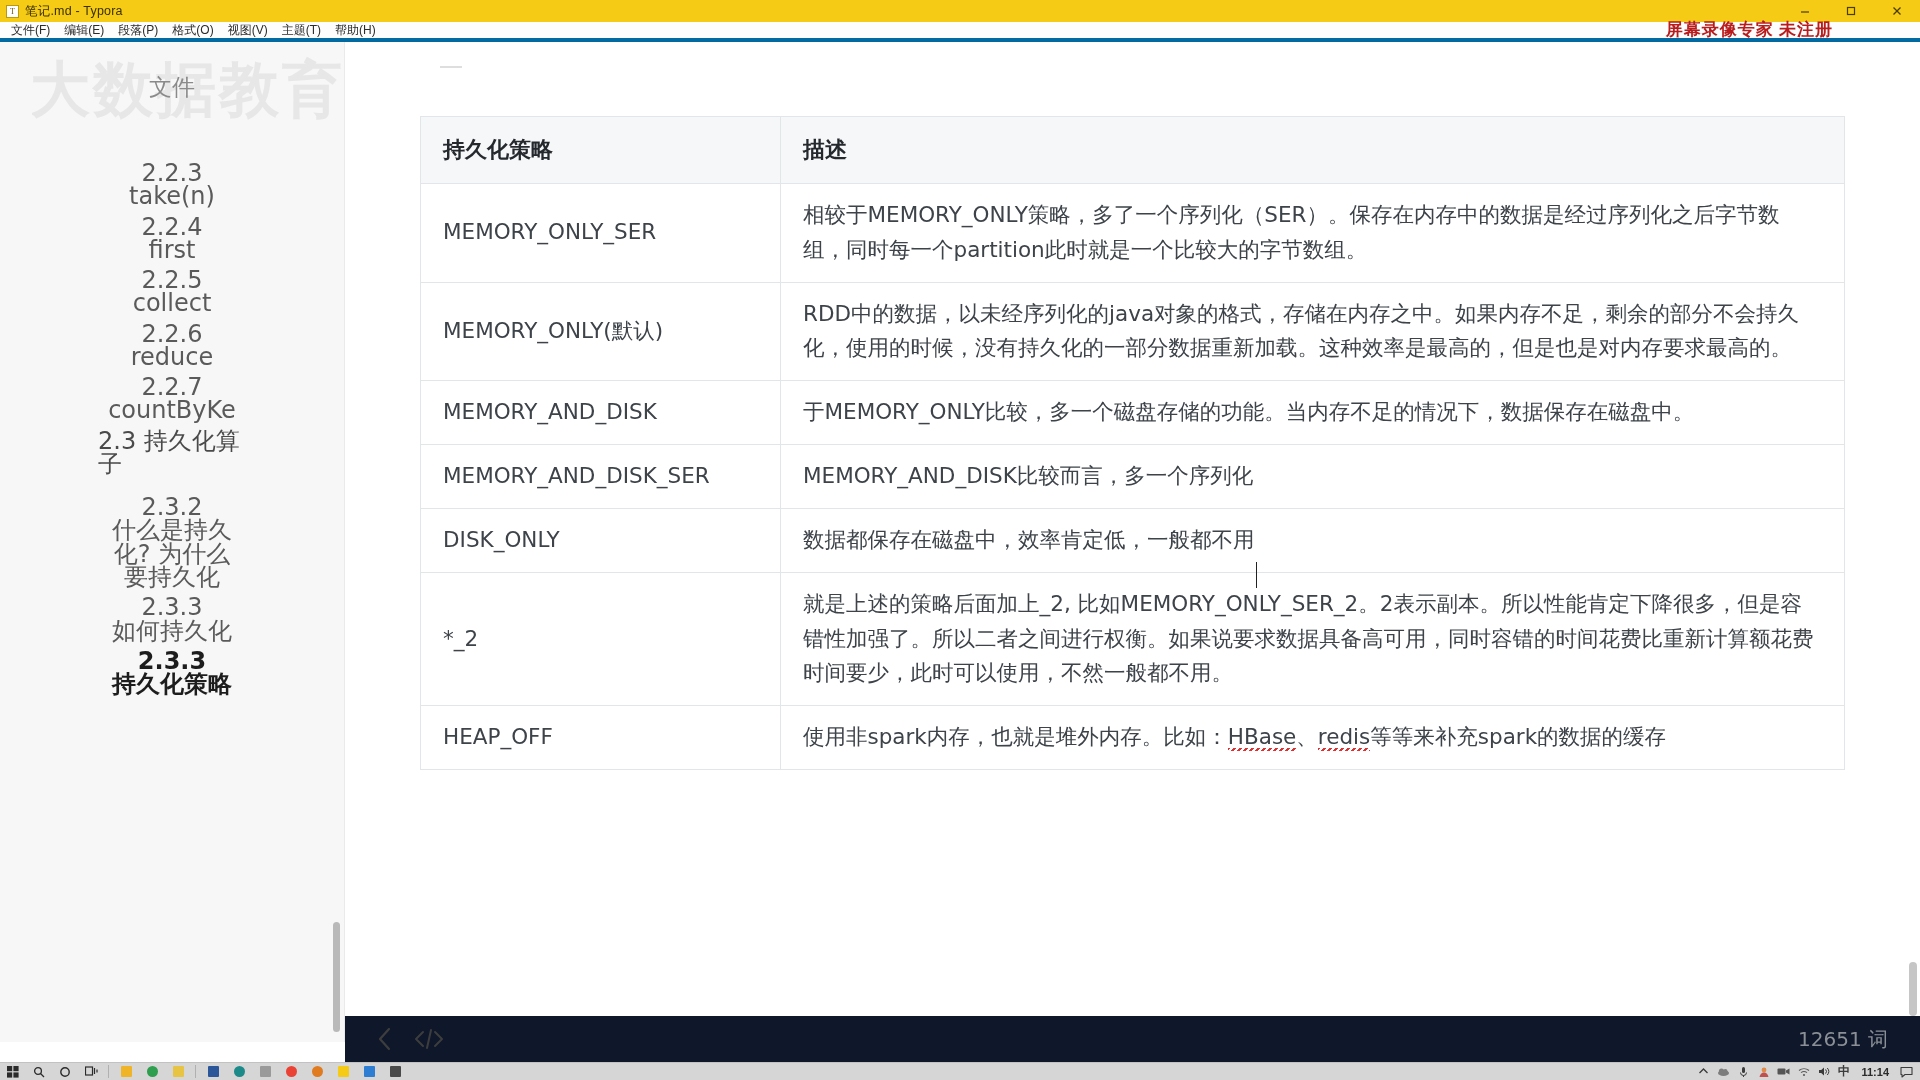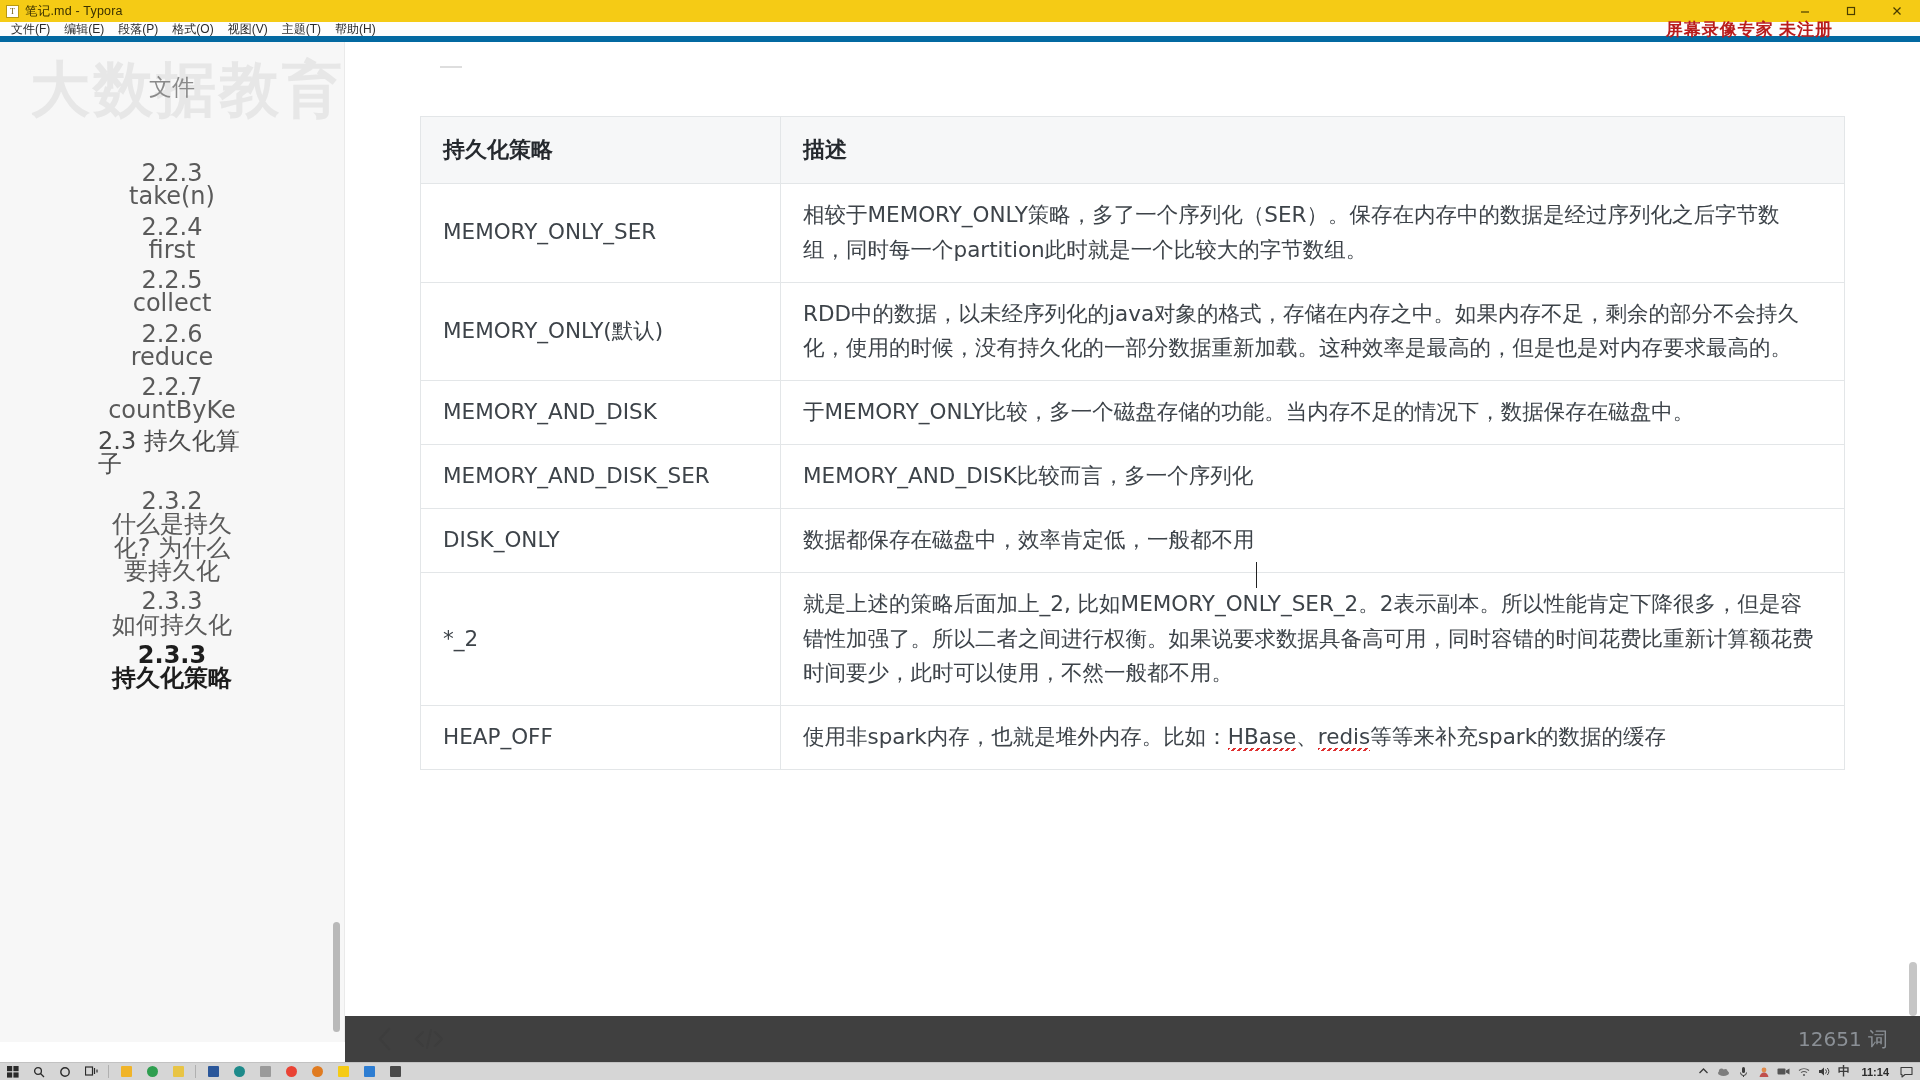--- a/index.html
+++ b/index.html
@@ -27,21 +27,21 @@
   .winbtn {
     width: 46px; height: 22px; display: flex; align-items: center; justify-content: center;
     font-size: 12px; color: #4a3d00;
   }
   .winbtn svg { display:block; }
 
   
   #menubar {
     height: 20px; background: #fdfdfd;
     display: flex; align-items: center; padding-left: 4px;
-    border-bottom: 6px solid #0369a1;
+    border-bottom: 4px solid #0369a1;
     position: relative;
   }
   .menu-item {
     font-size: 12px; color: #2b2b2b; padding: 2px 7px; white-space: nowrap;
   }
   #watermark-red {
     position: absolute; right: 87px; top: 18px;
     font-size: 17px; font-weight: bold; color: #b91c1c;
     letter-spacing: 1px; white-space: nowrap;
     font-family: Liberation Serif, serif;
@@ -82,21 +82,21 @@
   #outline-list {
     position: absolute; top: 120px; left: 0; right: 0; bottom: 0;
     padding-left: 0; overflow: hidden; z-index: 2;
   }
   .outline-item {
     font-size: 24px; line-height: 0.97; color: #5a5a5a;
     font-family: "DejaVu Sans", sans-serif;
     word-break: break-all;
   }
   .lvl2 { padding-left: 104px; width: 240px; margin-bottom: 7px; text-align: center; }
-  .lvl1 { padding-left: 98px;  width: 260px; margin-bottom: 14px; color: #4a4a4a; }
+  .lvl1 { padding-left: 98px;  width: 260px; margin-bottom: 20px; color: #4a4a4a; }
   .outline-item.current { font-weight: bold; color: #1d1d1d; }
   #sidebar-scroll {
     position: absolute; right: 4px; bottom: 10px; width: 7px; height: 110px;
     background: #b9b9b9; border-radius: 4px; z-index: 3;
   }
 
   
   #editor-wrap {
     flex: 1; position: relative; background: #ffffff; overflow: hidden;
   }
@@ -143,21 +143,21 @@
     width: 1px; height: 26px; background: #222;
   }
   #editor-scroll {
     position: absolute; right: 3px; bottom: 26px; width: 8px; height: 54px;
     background: #c6c6c6; border-radius: 4px;
   }
 
   
   #statusbar {
     position: absolute; bottom: 18px; left: 345px; right: 0; height: 46px;
-    background: #404040; display: flex; align-items: center;
+    background: #0f172a; display: flex; align-items: center;
     padding: 0 32px 0 18px;
     font-family: "DejaVu Sans", sans-serif;
   }
   .status-ico {
     width: 44px; height: 40px; display: flex; align-items: center; justify-content: center;
     color: #3d3d3d;
   }
   #wordcount {
     margin-left: auto; font-size: 20px; color: #8b9096;
   }

